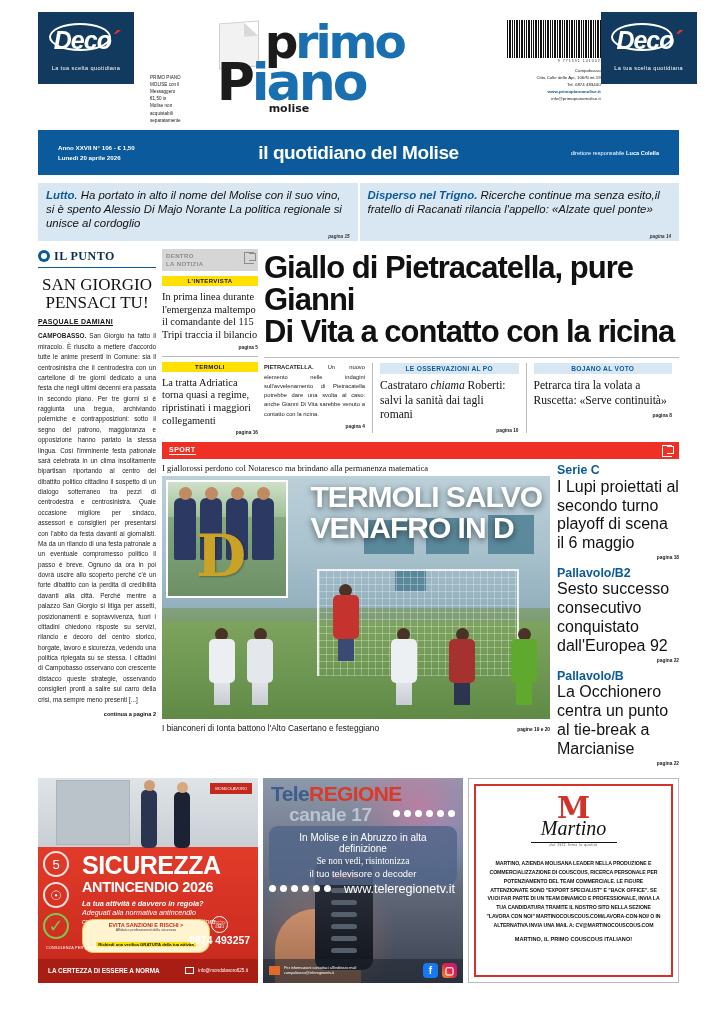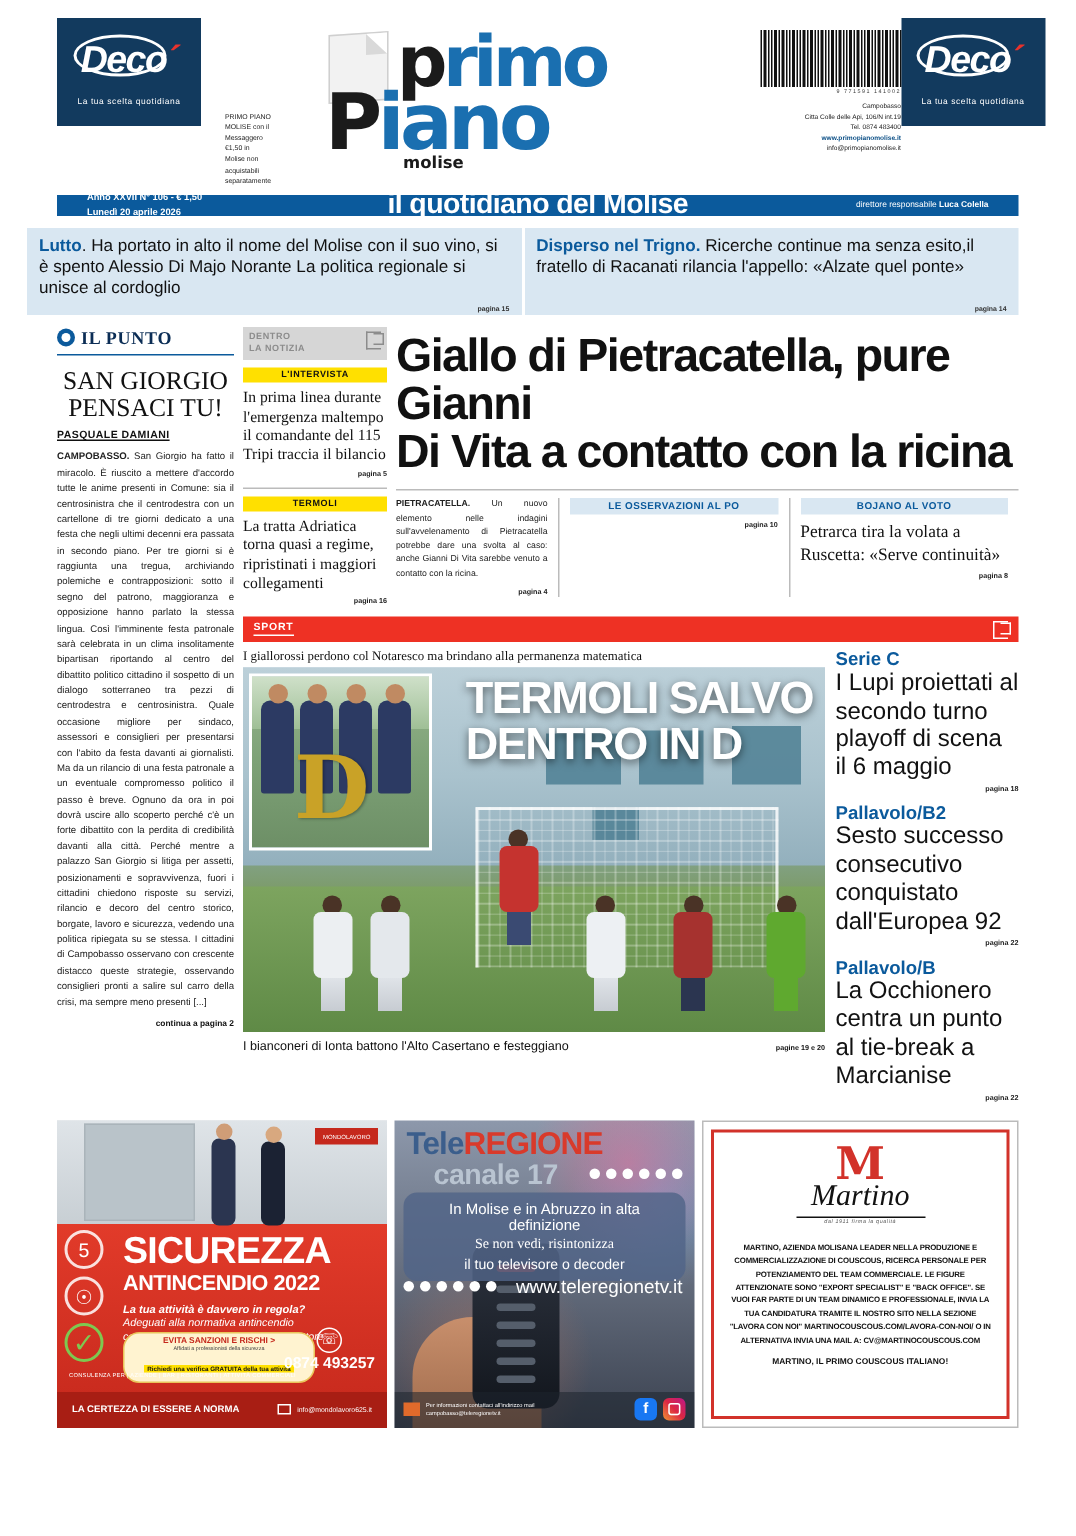--- a/index.html
+++ b/index.html
@@ -51,30 +51,30 @@
   .barcode-block { width:120px; margin-top:6px; flex:0 0 auto; text-align:right; }
   .barcode { height:40px; display:flex; align-items:flex-end; gap:1px; justify-content:flex-end; }
   .barcode i { display:block; width:1px; height:38px; background:#111; }
   .barcode i.w { width:2px; }
   .barcode-num { font-size:3.6px; color:#333; margin-top:1px; letter-spacing:1px;}
   .contact { font-size:4.4px; line-height:1.6; color:#222; margin-top:4px; }
   .contact .b { font-weight:bold; color:#0b4f86; }
 
   
   .blue-bar {
-    margin:0 38px; background:#0b5a9c; color:#fff; height:14px;
+    margin:0 38px; background:#0b5a9c; color:#fff; height:45px;
     display:flex; align-items:center; padding:0 20px; position:relative;
   }
   .bb-left { font-size:6.2px; font-weight:bold; line-height:1.55; }
   .bb-center { position:absolute; left:0; right:0; text-align:center; font-size:19px; font-weight:bold; letter-spacing:-.4px; pointer-events:none;}
   .bb-right { margin-left:auto; font-size:5.6px; z-index:2; }
   .bb-right b { font-weight:bold; }
 
   
-  .teasers { margin:8px 38px 0 18px; display:flex; gap:0; }
+  .teasers { margin:8px 38px 0 38px; display:flex; gap:0;font-style:italic; }
   .teaser { flex:1; background:#d9e7f2; padding:6px 8px 10px 8px; position:relative; }
   .teaser + .teaser { margin-left:2px; }
   .teaser p { font-size:11.4px; line-height:1.22; color:#111; }
   .teaser .kw { color:#0b5a9c; font-weight:bold; }
   .teaser .pag { position:absolute; right:8px; bottom:2px; font-size:4.6px; font-weight:bold; color:#333; }
 
   
   .main { margin:8px 38px 0 38px; display:flex; gap:6px; }
   .col-left { width:118px; flex:0 0 118px; }
   .col-rest { flex:1; }
@@ -409,20 +409,21 @@
             <div>Di Vita a contatto con la ricina</div>
           </div>
 
           <div class="trio">
             <div class="trio-cell trio-a">
               <div class="trio-brief"><b>PIETRACATELLA.</b><span> Un nuovo elemento nelle indagini sull'avvelenamento di Pietracatella potrebbe dare una svolta al caso: anche Gianni Di Vita sarebbe venuto a contatto con la ricina.</span></div>
               <div class="trio-pag">pagina 4</div>
             </div>
             <div class="trio-cell trio-b">
               <div class="bluelabel">LE OSSERVAZIONI AL PO</div>
+              <div class="trio-title"><span>Castrataro </span><i>chiama</i><span> Roberti: salvi la sanità dai tagli romani</span></div>
               <div class="trio-pag">pagina 10</div>
             </div>
             <div class="trio-cell trio-c">
               <div class="bluelabel">BOJANO AL VOTO</div>
               <div class="trio-title"><span>Petrarca tira la volata a Ruscetta: «Serve continuità»</span></div>
               <div class="trio-pag">pagina 8</div>
             </div>
           </div>
         </div>
       </div>
@@ -483,21 +484,21 @@
                     <i></i>
                     <i></i>
                     <i></i>
                     <i></i>
                   </div>
                 <div class="dletter">D</div>
               </div>
 
               <div class="overlay-title">
                 <div>TERMOLI SALVO</div>
-                <div>DENTRO IN D</div>
+                <div>VENAFRO IN D</div>
               </div>
             </div>
 
             <div class="photo-cap">
               <span>I bianconeri di Ionta battono l'Alto Casertano e festeggiano</span>
               <span class="pg">pagine 19 e 20</span>
             </div>
           </div>
 
           <div class="sport-side">
@@ -533,21 +534,21 @@
       <div class="ad-sic-logo">MONDOLAVORO</div>
 
       <div class="ad-sic-icons">
         <i>5</i>
         <i>☉</i>
         <i class="chk">✓</i>
       </div>
 
       <div class="ad-sic-body">
         <div class="ad-sic-h1">SICUREZZA</div>
-        <div class="ad-sic-h2">ANTINCENDIO 2022</div>
+        <div class="ad-sic-h2">ANTINCENDIO 2026</div>
         <div class="ad-sic-q">La tua attività è davvero in regola?</div>
         <div class="ad-sic-l">Adeguati alla normativa antincendio</div>
         <div class="ad-sic-l">con il supporto di professionisti del settore</div>
       </div>
 
       <div class="ad-sic-pill">
         <div class="a">EVITA SANZIONI E RISCHI &gt;</div>
         <div class="b">Affidati a professionisti della sicurezza</div>
         <div class="c">Richiedi una verifica GRATUITA della tua attività</div>
       </div>

